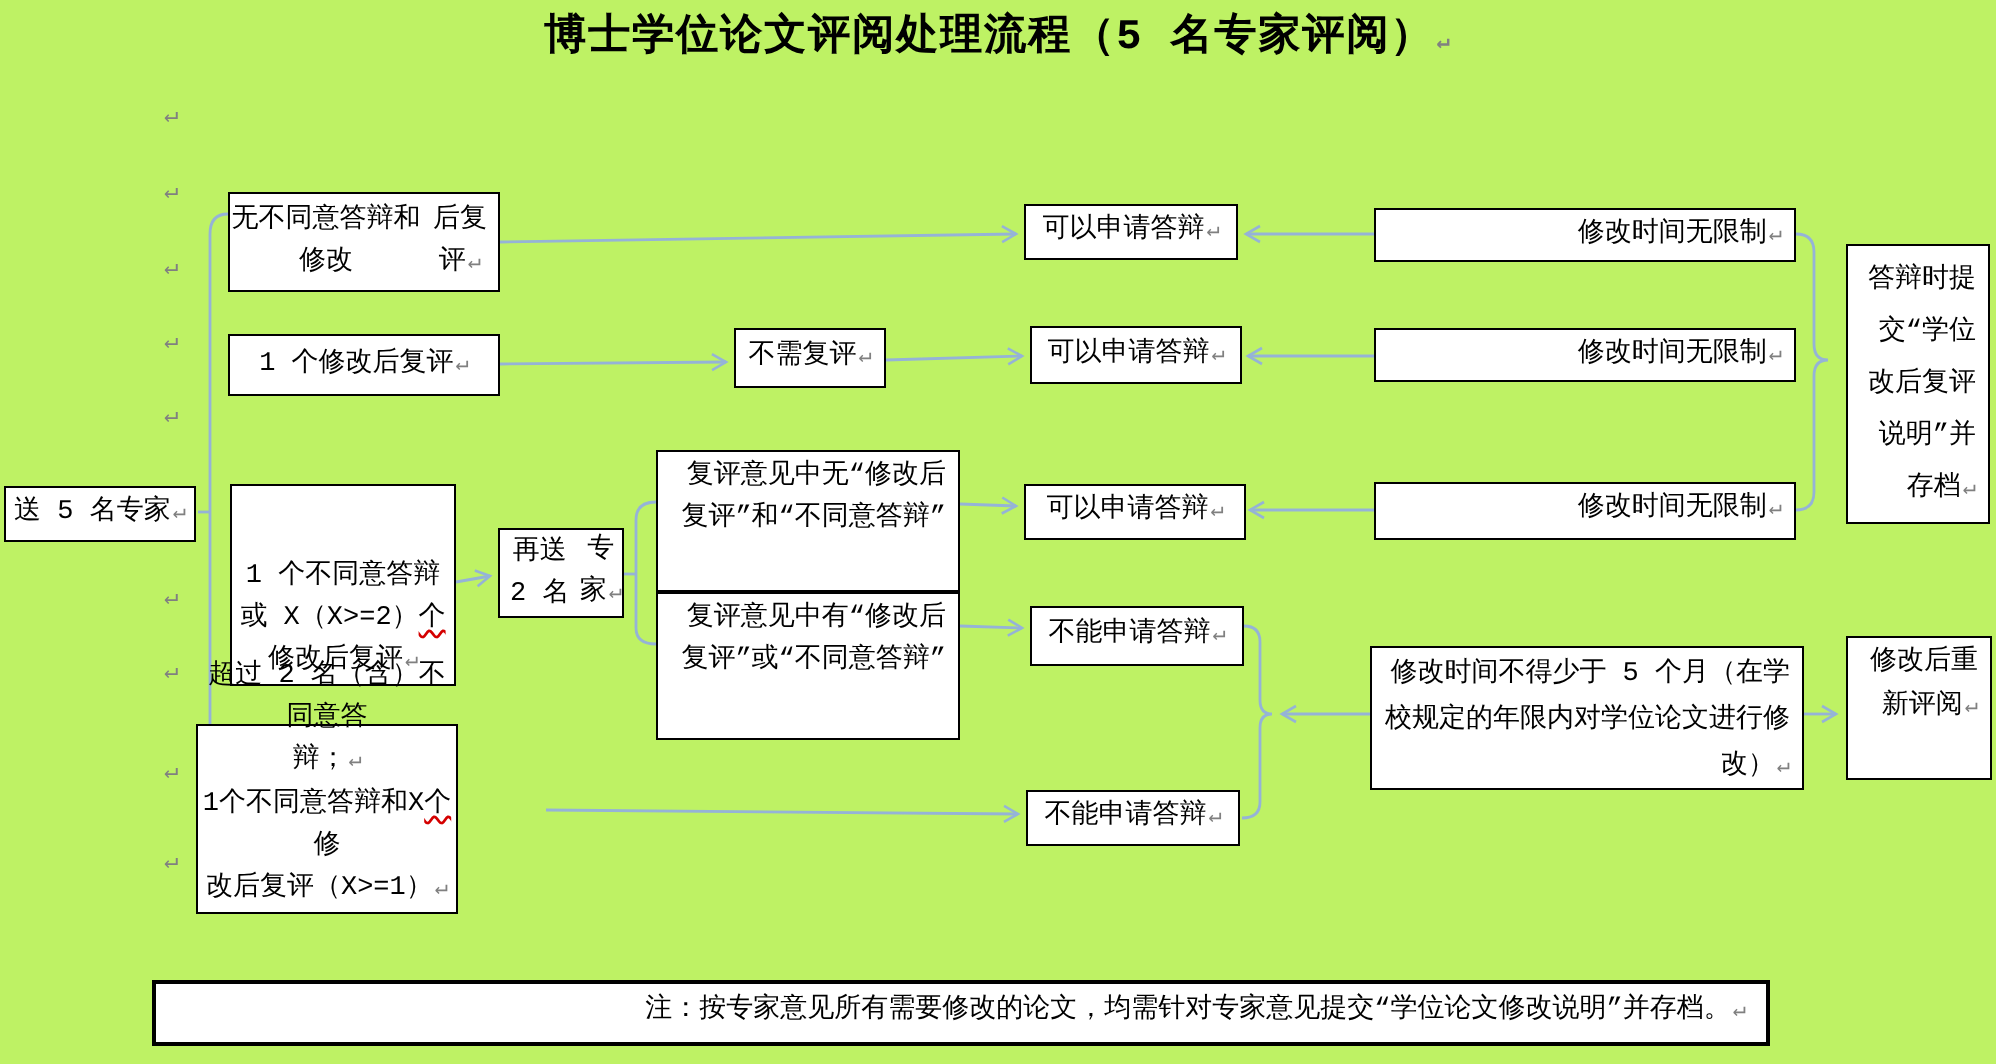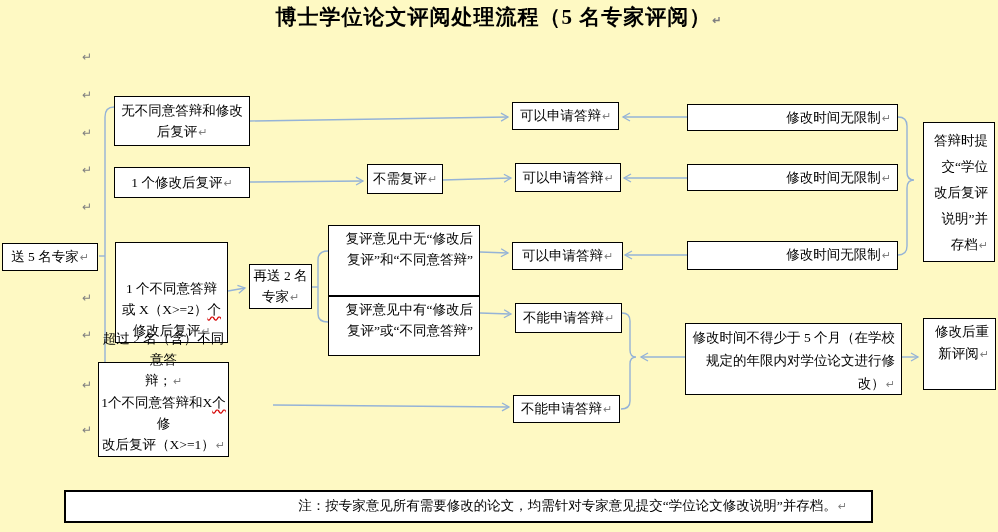--- a/index.html
+++ b/index.html
@@ -1,28 +1,28 @@
 <!DOCTYPE html>
 <html><head>
 <meta charset="utf-8">
 <style>
   html,body{margin:0;padding:0;background:#fff;}
   #canvas{
-    position:relative;width:998px;height:532px;background:#fef9c3;overflow:hidden;
-    font-family:Liberation Serif, serif;color:#000;
+    position:relative;width:998px;height:532px;background:#bef264;overflow:hidden;
+    font-family:Liberation Mono, monospace;color:#000;
   }
   #title{
     position:absolute;top:3px;left:0;width:100%;text-align:center;
     font-size:21px;font-weight:bold;letter-spacing:1px;
   }
   .box{
     position:absolute;border:1.5px solid #000;background:#fff;
     font-size:13.5px;line-height:21px;box-sizing:border-box;
   }
-  .center{display:flex;flex-direction:column;align-items:center;justify-content:center;text-align:center;}
+  .center{display:flex;flex-direction:row;align-items:center;justify-content:center;text-align:center;}
   .topcenter{display:flex;flex-direction:column;align-items:center;justify-content:flex-end;text-align:center;padding-top:3px;}
   .leftpad{padding:2px 6px;text-align:right;}
   .pc{color:#808080;font-size:11px;padding-left:1px;}
   .mm{position:absolute;color:#808080;font-size:12px;}
   .spell{text-decoration-line:underline;text-decoration-style:wavy;text-decoration-color:#d40000;text-underline-offset:2px;text-decoration-skip-ink:none;}
   svg#wires{position:absolute;left:0;top:0;pointer-events:none;}
 </style>
 </head>
 <body>
 
@@ -106,21 +106,21 @@
 
   <div class="box center" style="left:367px;top:164px;width:76px;height:30px">
     <div><span>不需复评</span><span class="pc">↵</span></div>
   </div>
 
   <div class="box leftpad" style="left:328px;top:225px;width:152px;height:71px">
     <div><span>复评意见中无“修改后</span></div>
     <div><span>复评”和“不同意答辩”</span></div>
   </div>
 
-  <div class="box leftpad" style="left:328px;top:296px;width:152px;height:60px">
+  <div class="box leftpad" style="left:328px;top:296px;width:152px;height:74px">
     <div><span>复评意见中有“修改后</span></div>
     <div><span>复评”或“不同意答辩”</span></div>
   </div>
 
   <div class="box center" style="left:512px;top:102px;width:107px;height:28px">
     <div><span>可以申请答辩</span><span class="pc">↵</span></div>
   </div>
   <div class="box center" style="left:515px;top:163px;width:106px;height:29px">
     <div><span>可以申请答辩</span><span class="pc">↵</span></div>
   </div>
@@ -155,17 +155,17 @@
   </div>
 
   <div class="box leftpad" style="left:923px;top:122px;width:72px;height:140px;line-height:26px;padding-top:5px">
     <div><span>答辩时提</span></div>
     <div><span>交“学位</span></div>
     <div><span>改后复评</span></div>
     <div><span>说明”并</span></div>
     <div><span>存档</span><span class="pc">↵</span></div>
   </div>
 
-  <div class="box leftpad" style="left:64px;top:490px;width:809px;height:33px;border-width:2px;padding:4px 24px;line-height:19px">
+  <div class="box leftpad" style="left:76px;top:490px;width:809px;height:33px;border-width:2px;padding:4px 10px;line-height:19px">
     <span>注：按专家意见所有需要修改的论文，均需针对专家意见提交“学位论文修改说明”并存档。</span><span class="pc">↵</span>
   </div>
 
 </div>
 
 </body></html>

